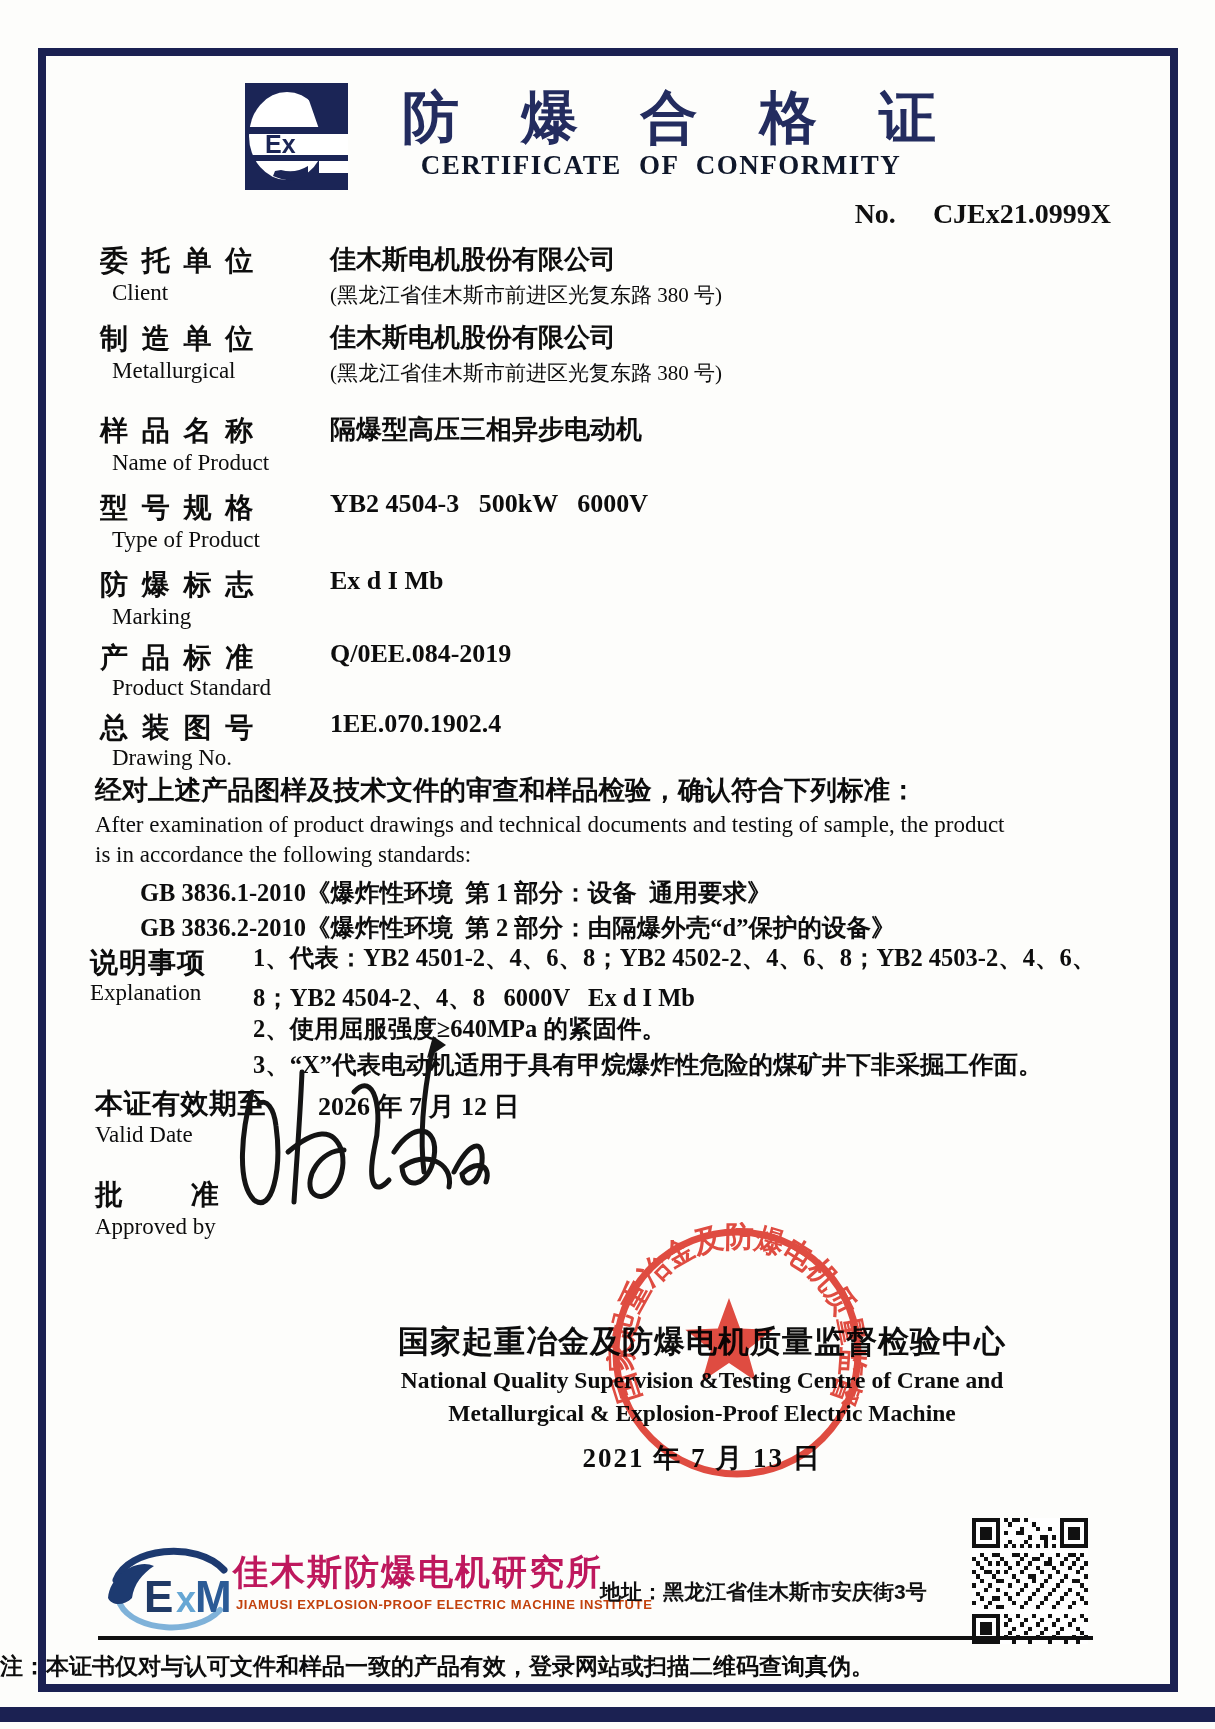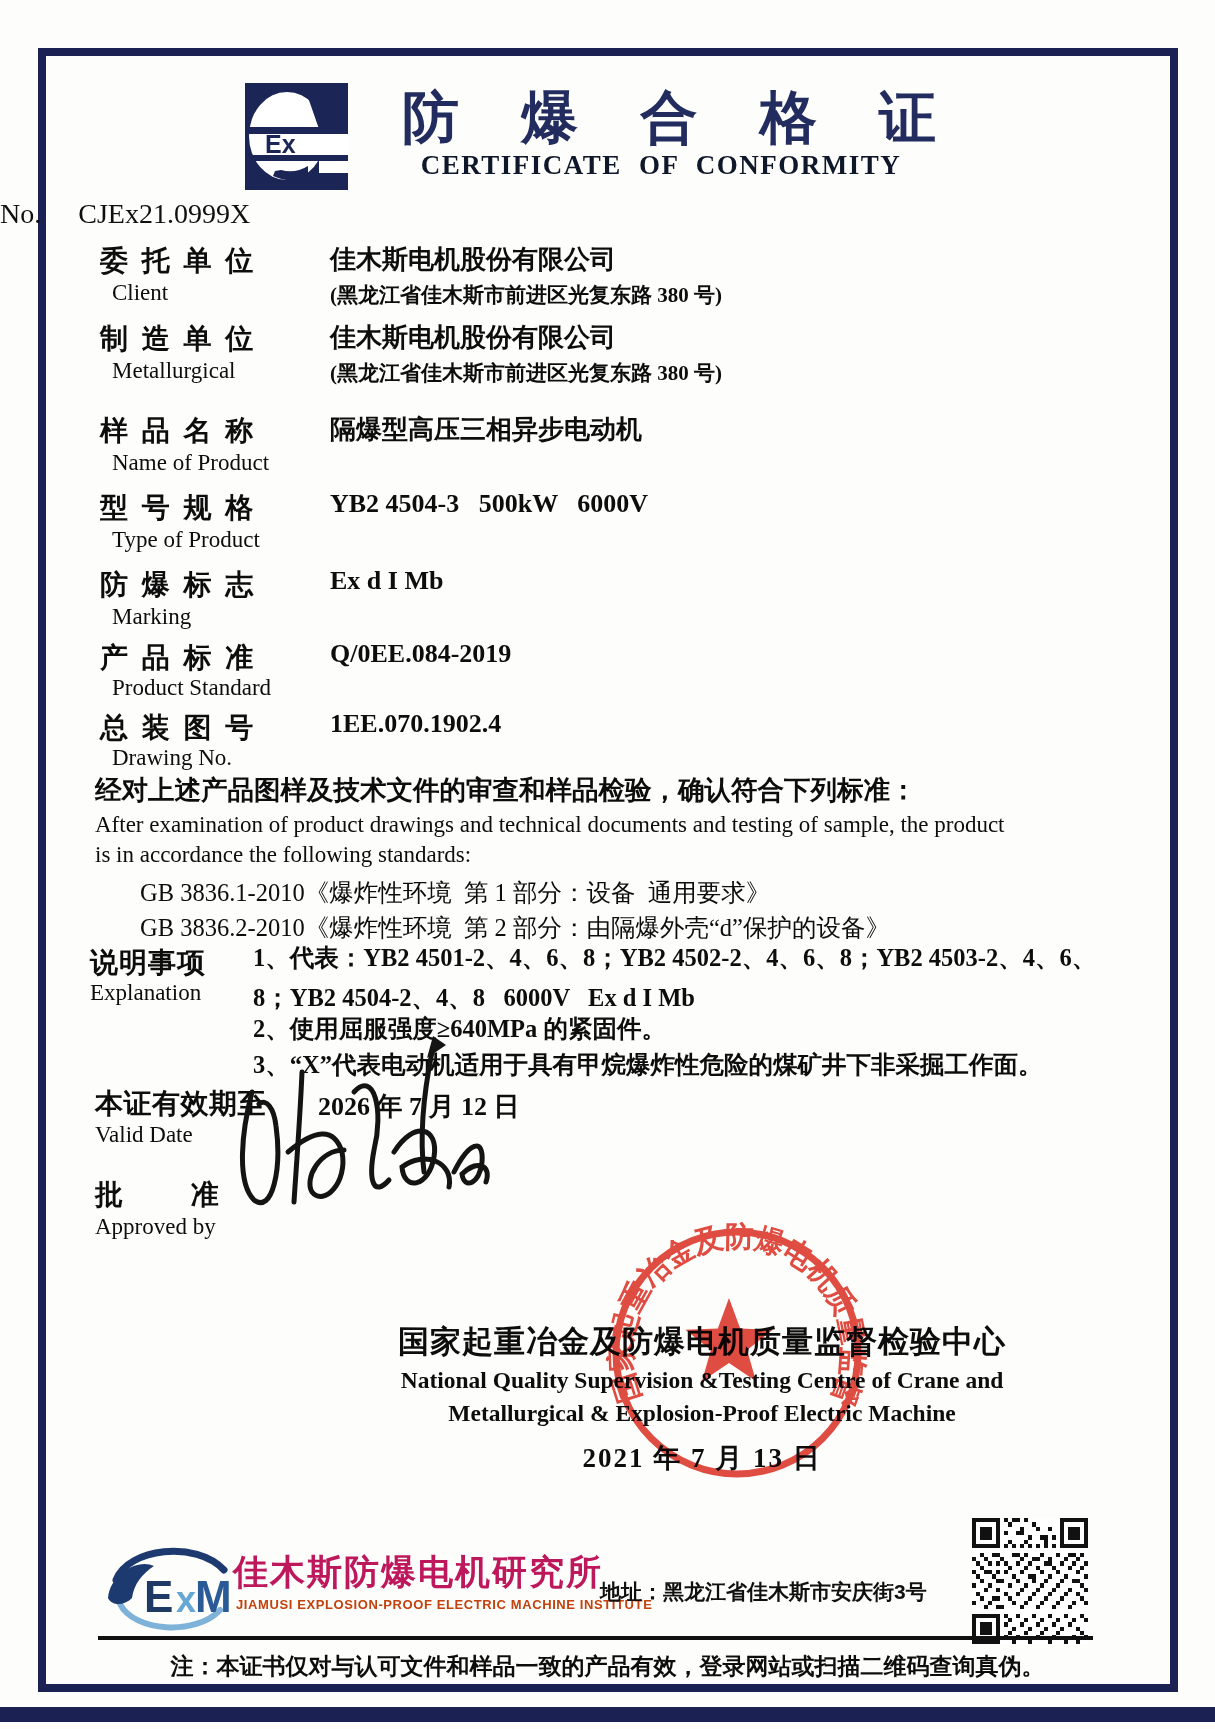--- a/index.html
+++ b/index.html
@@ -9,49 +9,49 @@
          border:8px solid #1b2152;box-sizing:border-box;}
   .abs{position:absolute;}
   .pre{white-space:pre;}
 
   .title-cn{left:378px;top:80px;width:566px;text-align:center;
             font-family:"Liberation Serif",serif;font-weight:700;font-size:57px;
             color:#232c5f;letter-spacing:24px;text-indent:24px;white-space:pre;}
   .title-en{left:378px;top:150px;width:566px;text-align:center;
             font-family:"Liberation Serif",serif;font-weight:700;font-size:27px;
             color:#0f172a;letter-spacing:1.5px;word-spacing:9px;}
-  .no-line{left:0;top:198px;width:1111px;text-align:left;
-           font-family:"Liberation Serif",serif;font-weight:400;font-size:28px;color:#101010;}
+  .no-line{left:0;top:198px;width:1111px;text-align:right;
+           font-family:"Liberation Serif",serif;font-weight:700;font-size:28px;color:#101010;}
   .no-line .num{margin-left:30px;}
 
   .flabel-cn{left:100px;font-weight:700;font-size:28px;letter-spacing:3px;color:#0d0d0d;white-space:pre;}
   .flabel-en{left:112px;font-family:"Liberation Serif",serif;font-size:23px;color:#0d0d0d;}
   .fvalue{left:330px;font-family:"Liberation Serif",serif;font-weight:700;font-size:26px;color:#0d0d0d;white-space:pre;}
-  .fnote{left:330px;font-family:"Liberation Serif",serif;font-weight:700;font-size:21px;color:#0d0d0d;white-space:pre;}
+  .fnote{left:330px;font-family:"Liberation Serif",serif;font-weight:400;font-size:21px;color:#0d0d0d;white-space:pre;}
 
   .st-cn{left:95px;top:772px;font-weight:700;font-size:26.5px;color:#0d0d0d;}
   .st-en{left:95px;font-family:"Liberation Serif",serif;font-size:23px;color:#0d0d0d;}
-  .st-std{left:140px;font-family:"Liberation Serif",serif;font-weight:400;font-size:24.5px;color:#0d0d0d;white-space:pre;}
+  .st-std{left:140px;font-family:"Liberation Serif",serif;font-weight:700;font-size:24.5px;color:#0d0d0d;white-space:pre;}
 
   .exp-line{left:253px;width:905px;font-family:"Liberation Serif",serif;font-weight:600;
             font-size:24.5px;color:#0d0d0d;white-space:pre;}
 
   .auth{left:370px;top:1320px;width:664px;text-align:center;color:#0d0d0d;}
   .auth-cn{font-weight:800;font-size:31px;letter-spacing:1px;line-height:44px;}
   .auth-en{font-family:"Liberation Serif",serif;font-weight:700;font-size:23.5px;line-height:33px;}
   .auth-date{font-family:"Liberation Serif",serif;font-weight:700;font-size:27px;
              letter-spacing:2px;margin-top:10px;}
 
   .inst-cn{left:233px;top:1549px;font-weight:900;font-size:35px;letter-spacing:2px;color:#be185d;}
   .inst-en{left:236px;top:1597px;font-weight:700;font-size:13px;letter-spacing:0.6px;color:#c2410c;}
 
   .contact{left:600px;top:1506px;font-weight:700;font-size:21px;line-height:34.5px;color:#101010;white-space:pre;}
 
   .rule{left:98px;top:1636px;width:995px;height:4px;background:#111;}
-  .note{left:0;top:1651px;width:1215px;text-align:center;font-weight:700;font-size:23px;color:#0d0d0d;}
+  .note{left:0;top:1651px;width:1215px;font-weight:700;font-size:23px;color:#0d0d0d;}
   .bottom-strip{left:0;top:1707px;width:1215px;height:15px;background:#1b2152;}
 
   .stamp{left:606px;top:1222px;opacity:0.88;mix-blend-mode:multiply;}
   .sig{left:222px;top:1030px;}
 </style>
 </head>
 <body>
 
 <div class="page">
   <div class="frame abs"></div>

